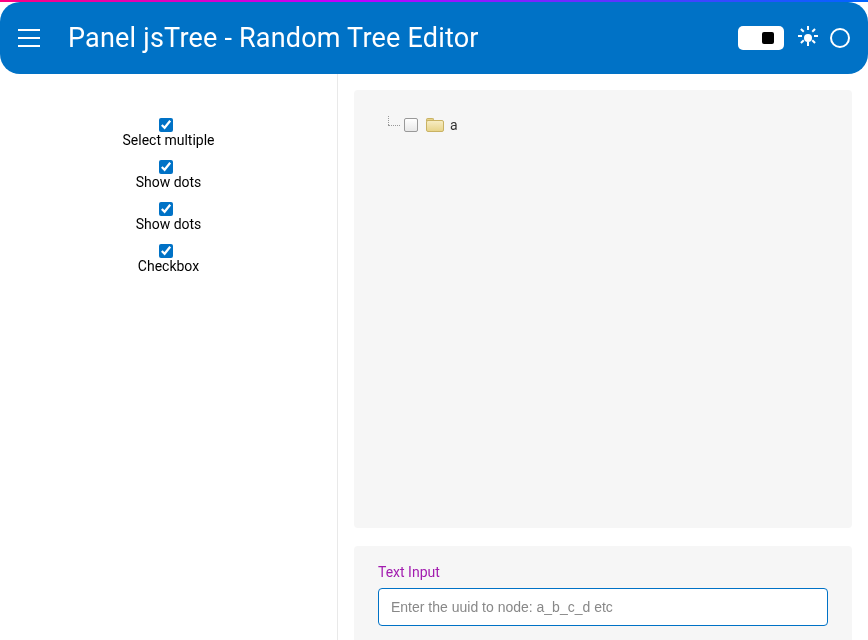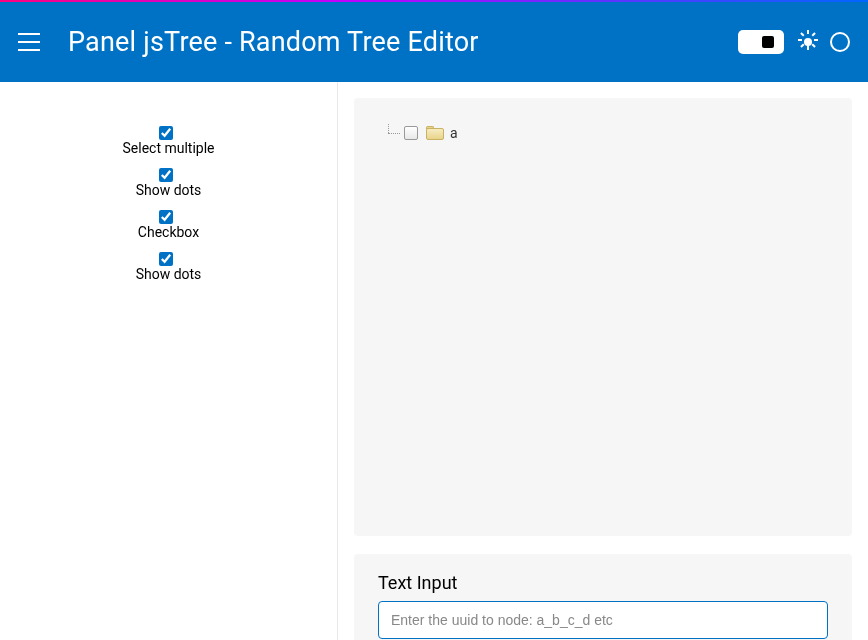--- a/index.html
+++ b/index.html
@@ -9,25 +9,26 @@
       width: 868px;
       height: 640px;
       overflow: hidden;
     }
     .topbar-accent {
       height: 2px;
       background: linear-gradient(90deg, #ff0080 0%, #c000ff 40%, #0066ff 100%);
     }
     .header {
       background: #0072c6;
-      height: 80px;
+      height: 72px;
       display: flex;
       align-items: center;
       padding: 0 18px;
       color: #fff;
+      border-radius: 20px;
     }
     .hamburger {
       width: 22px;
       height: 18px;
       display: flex;
       flex-direction: column;
       justify-content: space-between;
       cursor: pointer;
       margin-right: 28px;
     }
@@ -184,22 +185,22 @@
       border: 1px solid #c9b263;
       border-radius: 2px;
     }
     .tree-label { cursor: pointer; }
     .text-input-panel {
       background: #f6f6f6;
       border-radius: 4px;
       padding: 18px 24px 24px 24px;
     }
     .text-input-label {
-      font-size: 18px;
-      color: #000000;
+      font-size: 14px;
+      color: #a21caf;
       margin-bottom: 8px;
       display: block;
     }
     .text-input {
       width: 100%;
       height: 38px;
       border: 1px solid #0072c6;
       border-radius: 4px;
       background: #fff;
       padding: 0 12px;
@@ -244,25 +245,25 @@
     <label class="check-row">
       <input type="checkbox" checked="" style="">
       <span>Select multiple</span>
     </label>
     <label class="check-row">
       <input type="checkbox" checked="" style="">
       <span>Show dots</span>
     </label>
     <label class="check-row">
       <input type="checkbox" checked="" style="">
+      <span>Show dots</span>
+    </label>
+    <label class="check-row">
+      <input type="checkbox" checked="" style="">
       <span>Checkbox</span>
-    </label>
-    <label class="check-row">
-      <input type="checkbox" checked="" style="">
-      <span>Show dots</span>
     </label>
   </div>
 
   <div class="main">
     <div class="tree-panel">
       <div class="tree-row">
         <div class="dotted-connector"></div>
         <div class="tree-checkbox-icon"></div>
         <div class="folder-icon">
           <div class="tab"></div>

